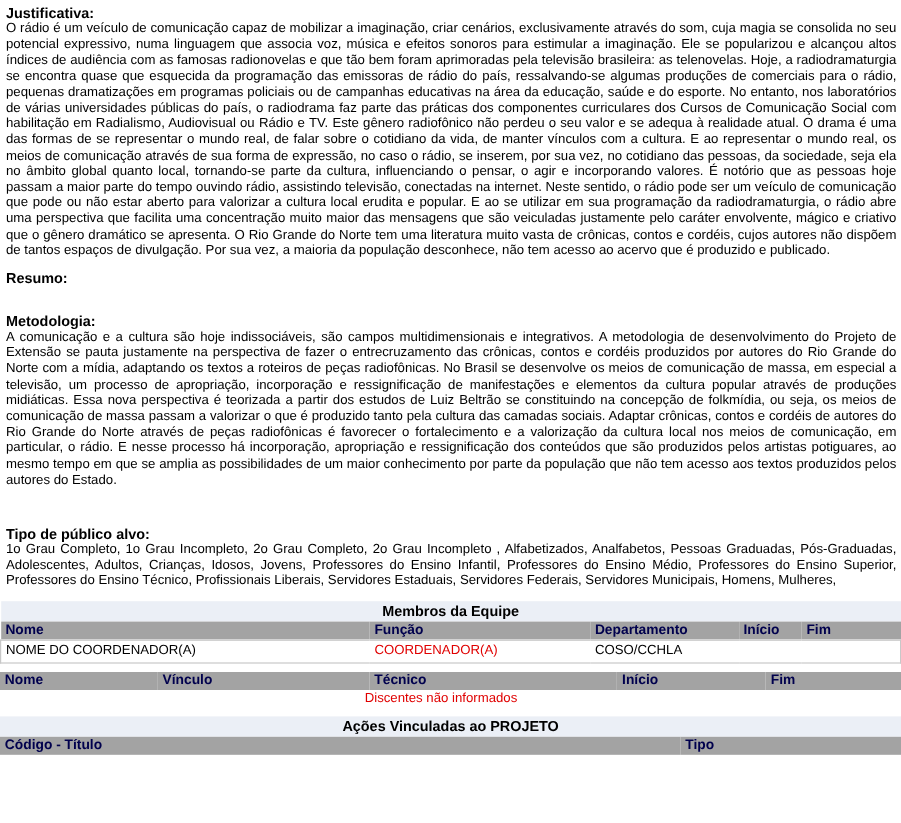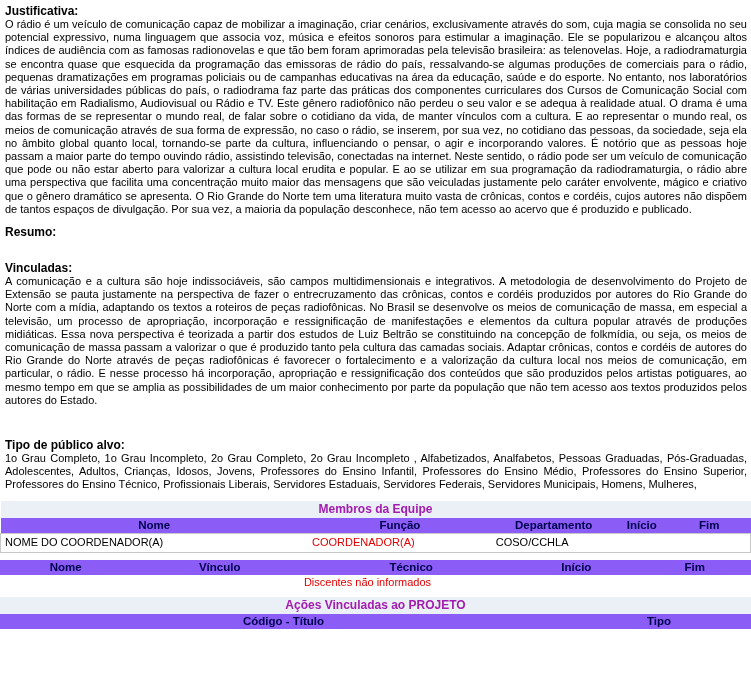--- a/index.html
+++ b/index.html
@@ -43,32 +43,32 @@
     font-size: 11px;
   }
   .tbl {
     margin-top: 0;
   }
   .tbl + .tbl {
     margin-top: 7px;
   }
   .tbl-title th {
     background: #ebeff6;
-    color: #a21caf;
+    color: #000000;
     font-size: 12px;
     font-weight: bold;
     text-align: center;
     padding: 1px 0 2px 0;
   }
   .tbl-head th {
-    background: #8b5cf6;
+    background: #a3a3a3;
     color: #00004d;
     font-size: 11.5px;
     font-weight: bold;
-    text-align: center;
+    text-align: left;
     padding: 1px 4px 2px 4px;
   }
   .tbl-data td {
     background: #ffffff;
     padding: 2px 4px 3px 4px;
     height: 13px;
     border-top: 1px solid #c8c8c8;
     border-bottom: 1px solid #c8c8c8;
   }
   .tbl-data td:first-child { border-left: 1px solid #c8c8c8; }
@@ -89,21 +89,21 @@
     <h3 class="sec-heading">Justificativa:</h3>
     <p class="sec-body">O rádio é um veículo de comunicação capaz de mobilizar a imaginação, criar cenários, exclusivamente através do som, cuja magia se consolida no seu potencial expressivo, numa linguagem que associa voz, música e efeitos sonoros para estimular a imaginação. Ele se popularizou e alcançou altos índices de audiência com as famosas radionovelas e que tão bem foram aprimoradas pela televisão brasileira: as telenovelas. Hoje, a radiodramaturgia se encontra quase que esquecida da programação das emissoras de rádio do país, ressalvando-se algumas produções de comerciais para o rádio, pequenas dramatizações em programas policiais ou de campanhas educativas na área da educação, saúde e do esporte. No entanto, nos laboratórios de várias universidades públicas do país, o radiodrama faz parte das práticas dos componentes curriculares dos Cursos de Comunicação Social com habilitação em Radialismo, Audiovisual ou Rádio e TV. Este gênero radiofônico não perdeu o seu valor e se adequa à realidade atual. O drama é uma das formas de se representar o mundo real, de falar sobre o cotidiano da vida, de manter vínculos com a cultura. E ao representar o mundo real, os meios de comunicação através de sua forma de expressão, no caso o rádio, se inserem, por sua vez, no cotidiano das pessoas, da sociedade, seja ela no âmbito global quanto local, tornando-se parte da cultura, influenciando o pensar, o agir e incorporando valores. É notório que as pessoas hoje passam a maior parte do tempo ouvindo rádio, assistindo televisão, conectadas na internet. Neste sentido, o rádio pode ser um veículo de comunicação que pode ou não estar aberto para valorizar a cultura local erudita e popular. E ao se utilizar em sua programação da radiodramaturgia, o rádio abre uma perspectiva que facilita uma concentração muito maior das mensagens que são veiculadas justamente pelo caráter envolvente, mágico e criativo que o gênero dramático se apresenta. O Rio Grande do Norte tem uma literatura muito vasta de crônicas, contos e cordéis, cujos autores não dispõem de tantos espaços de divulgação. Por sua vez, a maioria da população desconhece, não tem acesso ao acervo que é produzido e publicado.</p>
   </div>
 
   <div class="sec">
     <h3 class="sec-heading">Resumo:</h3>
     <p class="sec-body empty"></p>
   </div>
 
   <div class="sec">
-    <h3 class="sec-heading">Vinculadas:</h3>
+    <h3 class="sec-heading">Metodologia:</h3>
     <p class="sec-body">A comunicação e a cultura são hoje indissociáveis, são campos multidimensionais e integrativos. A metodologia de desenvolvimento do Projeto de Extensão se pauta justamente na perspectiva de fazer o entrecruzamento das crônicas, contos e cordéis produzidos por autores do Rio Grande do Norte com a mídia, adaptando os textos a roteiros de peças radiofônicas. No Brasil se desenvolve os meios de comunicação de massa, em especial a televisão, um processo de apropriação, incorporação e ressignificação de manifestações e elementos da cultura popular através de produções midiáticas. Essa nova perspectiva é teorizada a partir dos estudos de Luiz Beltrão se constituindo na concepção de folkmídia, ou seja, os meios de comunicação de massa passam a valorizar o que é produzido tanto pela cultura das camadas sociais. Adaptar crônicas, contos e cordéis de autores do Rio Grande do Norte através de peças radiofônicas é favorecer o fortalecimento e a valorização da cultura local nos meios de comunicação, em particular, o rádio. E nesse processo há incorporação, apropriação e ressignificação dos conteúdos que são produzidos pelos artistas potiguares, ao mesmo tempo em que se amplia as possibilidades de um maior conhecimento por parte da população que não tem acesso aos textos produzidos pelos autores do Estado.</p>
   </div>
 
   <div class="sec">
     <p class="sec-body empty"></p>
   </div>
 
   <div class="sec">
     <h3 class="sec-heading">Tipo de público alvo:</h3>
     <p class="sec-body">1o Grau Completo, 1o Grau Incompleto, 2o Grau Completo, 2o Grau Incompleto , Alfabetizados, Analfabetos, Pessoas Graduadas, Pós-Graduadas, Adolescentes, Adultos, Crianças, Idosos, Jovens, Professores do Ensino Infantil, Professores do Ensino Médio, Professores do Ensino Superior, Professores do Ensino Técnico, Profissionais Liberais, Servidores Estaduais, Servidores Federais, Servidores Municipais, Homens, Mulheres,</p>

